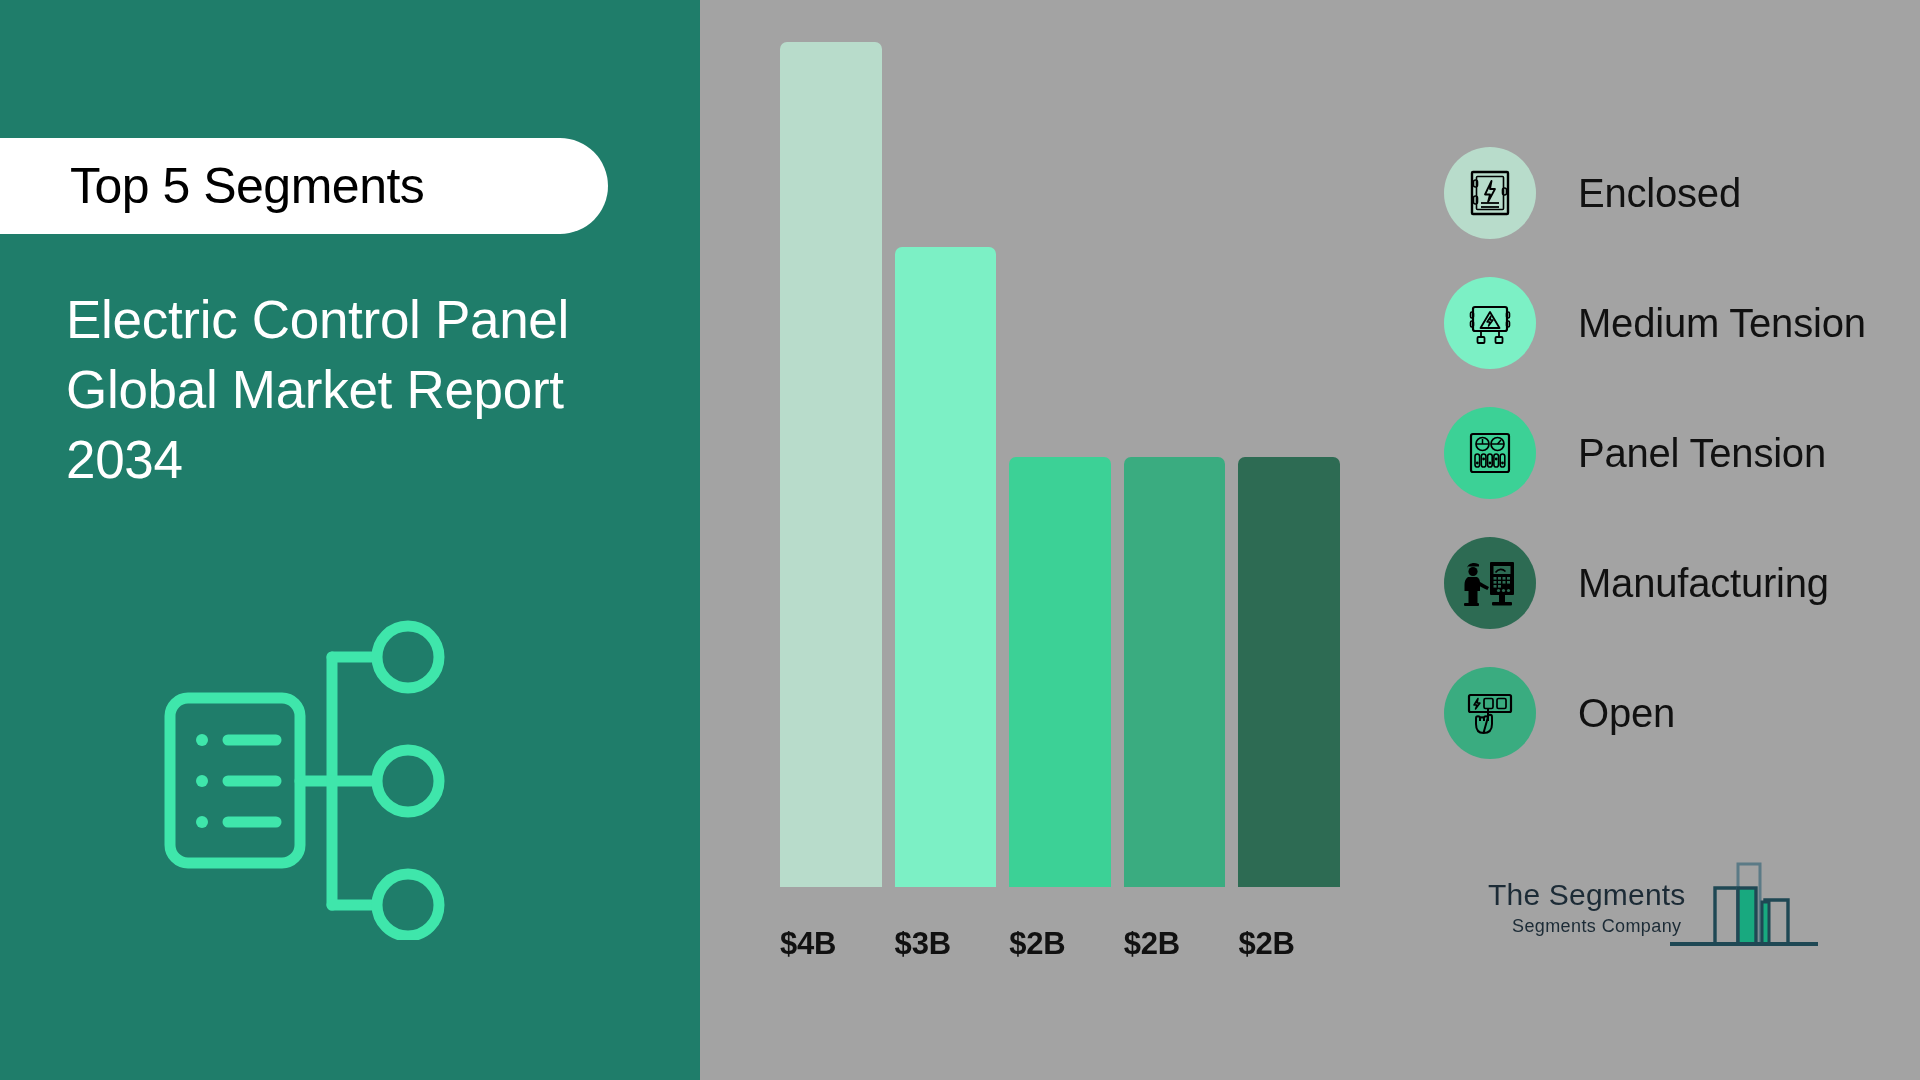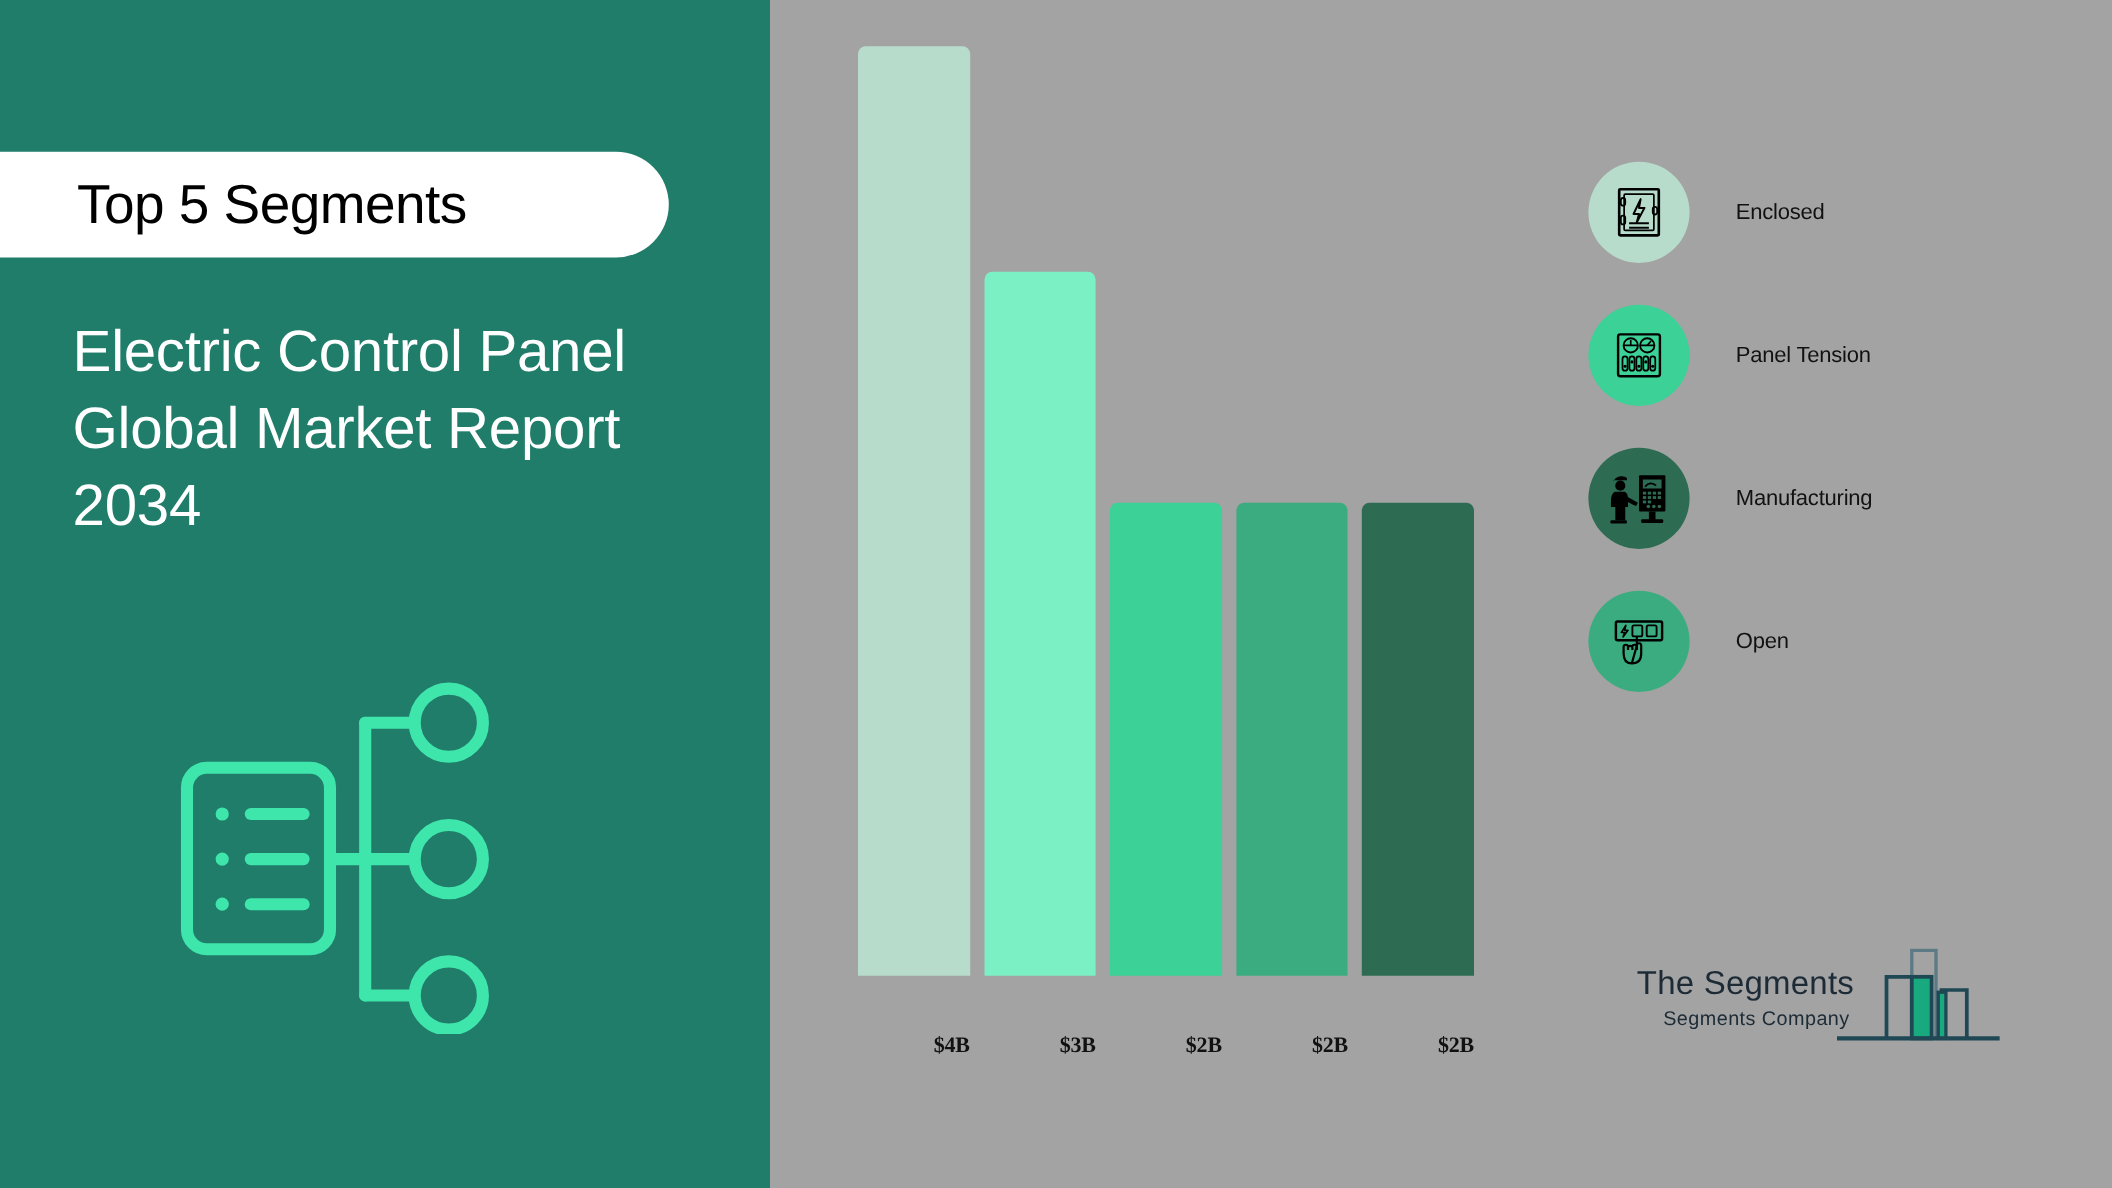--- a/index.html
+++ b/index.html
@@ -53,43 +53,42 @@
   .bar {
     flex:1 1 0;
     border-radius:7px 7px 0 0;
   }
   #bar-labels {
     position:absolute; left:80px; bottom:118px;
     width:560px;
     display:flex; gap:13px;
   }
   .bar-label {
-    flex:1 1 0; text-align:right;
-    font-size:20px; font-weight:700; color:#111111;
+    flex:1 1 0; text-align:left;
+    font-size:31px; font-weight:700; color:#111111;
     letter-spacing:-0.2px;
-    font-family:Liberation Serif, serif;
   }
 
   
   #legend {
     position:absolute; left:1444px; top:128px;
     width:470px;
   }
   .legend-row {
     display:flex; align-items:center;
     height:130px;
   }
   .legend-badge {
     width:92px; height:92px; border-radius:50%;
     flex:0 0 92px;
     display:flex; align-items:center; justify-content:center;
   }
   .legend-label {
     margin-left:42px;
-    font-size:20px; font-weight:400; color:#111111;
+    font-size:40px; font-weight:400; color:#111111;
     letter-spacing:-0.2px; white-space:nowrap;
   }
 
   
   #logo {
     position:absolute; left:1488px; top:862px;
     width:330px; height:110px;
   }
   #logo-text { position:absolute; left:0; top:18px; width:210px; }
   #logo-line1 {
@@ -169,20 +168,38 @@
           <line x1="17" y1="36" x2="35" y2="36" stroke-width="1.8"></line>
           <line x1="17" y1="40" x2="35" y2="40" stroke-width="1.8"></line>
           <rect x="9.5" y="13" width="4" height="7" rx="2" stroke-width="1.6"></rect>
           <rect x="9.5" y="29" width="4" height="8" rx="2" stroke-width="1.6"></rect>
           <rect x="38.5" y="21" width="4" height="7" rx="2" stroke-width="1.6"></rect>
         </svg>
       </div>
       <span class="legend-label">Enclosed</span>
     </div>
 
+    <div class="legend-row">
+      <div class="legend-badge" style="background: rgb(124, 240, 197);">
+        <svg width="52" height="52" viewBox="0 0 52 52" fill="none" stroke="#000" stroke-width="2.2" stroke-linejoin="round">
+          <rect x="9" y="10" width="34" height="24" rx="2"></rect>
+          <path d="M26 15 L16.5 31 L35.5 31 Z" stroke-width="1.8"></path>
+          <path d="M27 19 L23 25 L26 25 L24.5 29 L29 23 L26 23 Z" stroke-width="1.4"></path>
+          <rect x="6.5" y="15" width="3" height="6" rx="1.4" stroke-width="1.6"></rect>
+          <rect x="6.5" y="24" width="3" height="6" rx="1.4" stroke-width="1.6"></rect>
+          <rect x="42.5" y="15" width="3" height="6" rx="1.4" stroke-width="1.6"></rect>
+          <rect x="42.5" y="24" width="3" height="6" rx="1.4" stroke-width="1.6"></rect>
+          <path d="M17 34 L17 41" stroke-width="1.8"></path>
+          <path d="M35 34 L35 41" stroke-width="1.8"></path>
+          <rect x="13.5" y="40" width="7" height="6" rx="1" stroke-width="1.8"></rect>
+          <rect x="31.5" y="40" width="7" height="6" rx="1" stroke-width="1.8"></rect>
+        </svg>
+      </div>
+      <span class="legend-label">Medium Tension</span>
+    </div>
 
     <div class="legend-row">
       <div class="legend-badge" style="background: rgb(60, 209, 150);">
         <svg width="52" height="52" viewBox="0 0 52 52" fill="none" stroke="#000" stroke-width="2.2" stroke-linejoin="round">
           <rect x="7" y="7" width="38" height="38" rx="2"></rect>
           <circle cx="18.5" cy="17" r="6.5" stroke-width="1.7"></circle>
           <line x1="12" y1="17" x2="25" y2="17" stroke-width="1.5"></line>
           <line x1="18.5" y1="17" x2="18.5" y2="12" stroke-width="1.5"></line>
           <circle cx="33.5" cy="17" r="6.5" stroke-width="1.7"></circle>
           <line x1="27" y1="17" x2="40" y2="17" stroke-width="1.5"></line>

